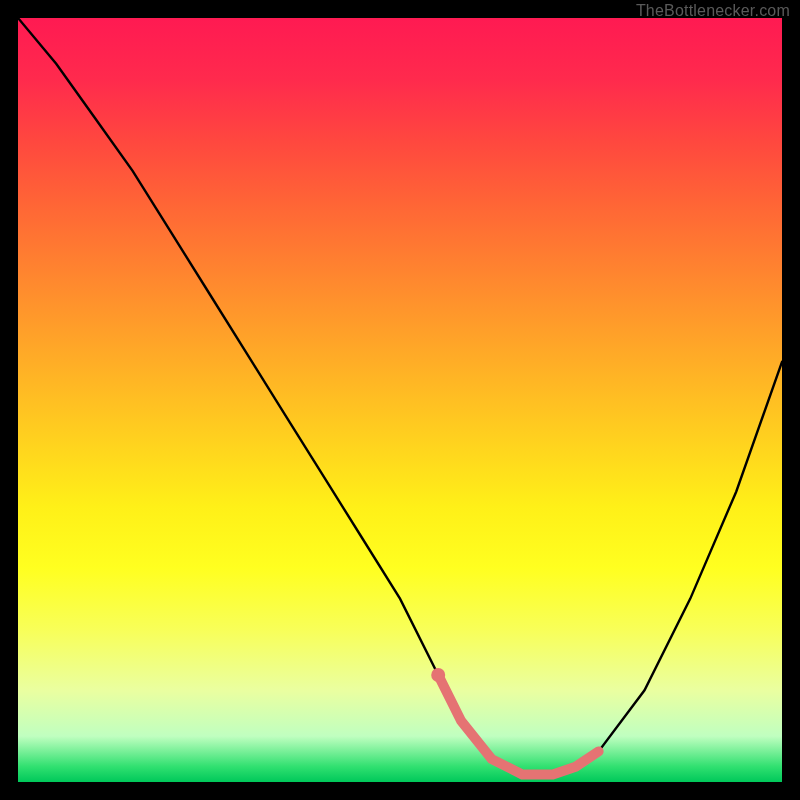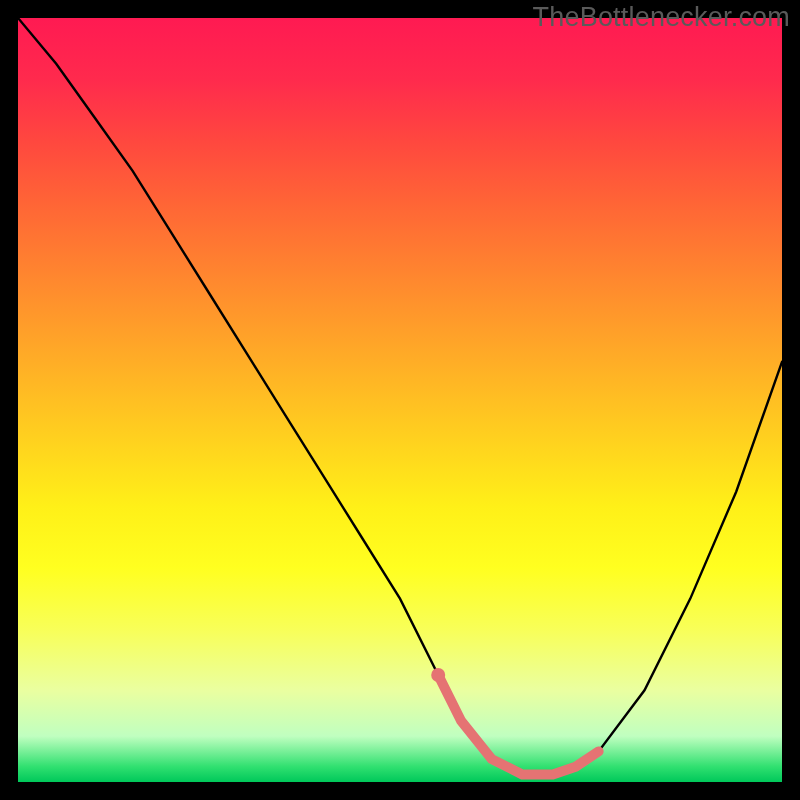--- a/index.html
+++ b/index.html
@@ -42,21 +42,21 @@
   }
   .curve {
     position: absolute;
     inset: 0;
   }
   .watermark {
     position: absolute;
     top: 2px;
     right: 10px;
     color: #5a5a5a;
-    font-size: 27px;
+    font-size: 16px;
     font-weight: 500;
     letter-spacing: 0.2px;
   }
 </style>
 </head>
 <body>
 
 <div class="frame">
   <div class="gradient"></div>
   <svg class="curve" viewBox="0 0 764 764" preserveAspectRatio="none">

